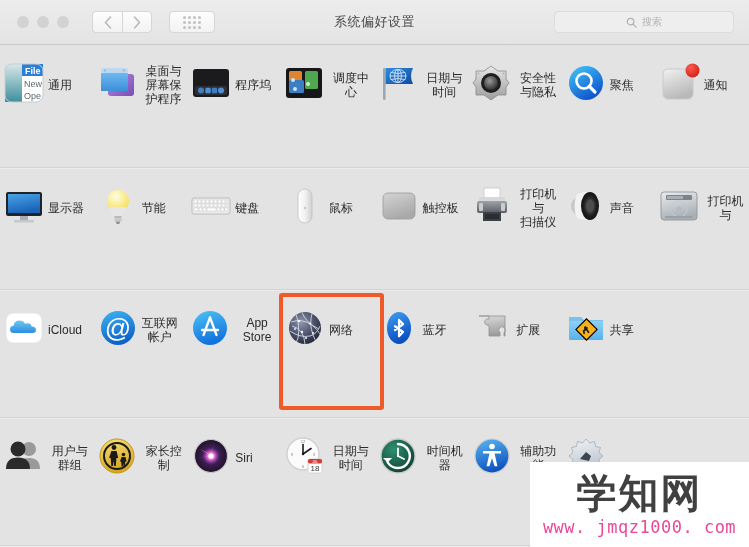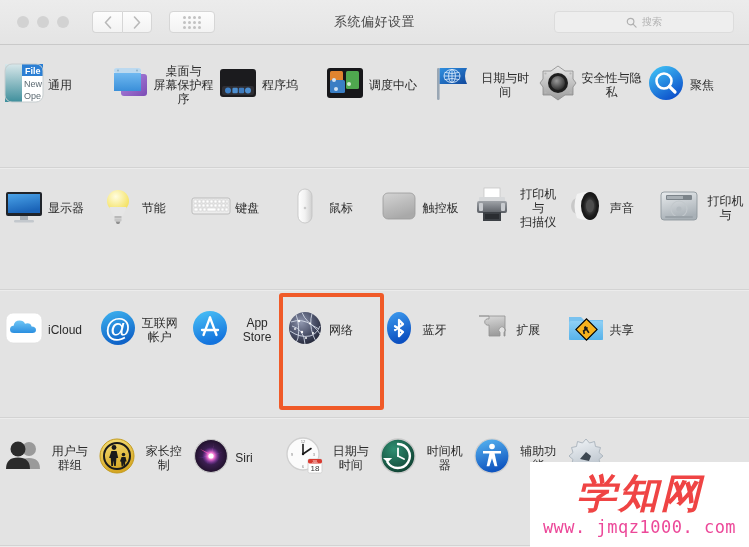--- a/index.html
+++ b/index.html
@@ -111,24 +111,23 @@
   .watermark {
     position: absolute;
     background: #ffffff;
     display: flex; flex-direction: column;
     align-items: center; justify-content: center;
     z-index: 20;
   }
   .wm-cn {
     font-family: "DejaVu Sans", sans-serif;
     font-size: 40px; font-weight: bold;
-    color: #ef4444;
+    color: #404040;
     letter-spacing: 2px;
     line-height: 1;
-    font-style: italic;
   }
   .wm-url {
     font-family: "DejaVu Sans Mono", monospace;
     font-size: 17px;
     color: #ec4899;
     margin-top: 4px;
     letter-spacing: .5px;
   }
 </style>
 </head>
@@ -321,20 +320,39 @@
               </linearGradient>
             </defs>
             <circle cx="23" cy="23" r="17" fill="url(#gSpot)"></circle>
             <circle cx="21" cy="21" r="7.5" fill="none" stroke="#ffffff" stroke-width="2.6"></circle>
             <line x1="26.3" y1="26.3" x2="32" y2="32" stroke="#ffffff" stroke-width="3.2" stroke-linecap="round"></line>
           </svg>
         </div>
         <div class="label">聚焦</div>
       </div>
 
+      <div class="cell">
+        <div class="iconwrap">
+          <svg width="46" height="46" viewBox="0 0 46 46">
+            <defs>
+              <linearGradient id="gNote" x1="0" y1="0" x2="0.4" y2="1">
+                <stop offset="0" stop-color="#f2f2f2"></stop>
+                  <stop offset="1" stop-color="#b9b9b9"></stop>
+              </linearGradient>
+              <radialGradient id="gBadge" cx="0.35" cy="0.3" r="0.8">
+                <stop offset="0" stop-color="#ff5a4e"></stop>
+                  <stop offset="1" stop-color="#d01b13"></stop>
+              </radialGradient>
+            </defs>
+            <rect x="7" y="9" width="30" height="30" rx="5" fill="url(#gNote)" stroke="#c9c9c9" stroke-width="1"></rect>
+            <circle cx="36.5" cy="10.5" r="7" fill="url(#gBadge)"></circle>
+          </svg>
+        </div>
+        <div class="label">通知</div>
+      </div>
 
     </div>
   </div>
 
   <div class="row" style="height:122px">
     <div class="row-inner">
 
       <div class="cell">
         <div class="iconwrap">
           <svg width="46" height="46" viewBox="0 0 46 46">

